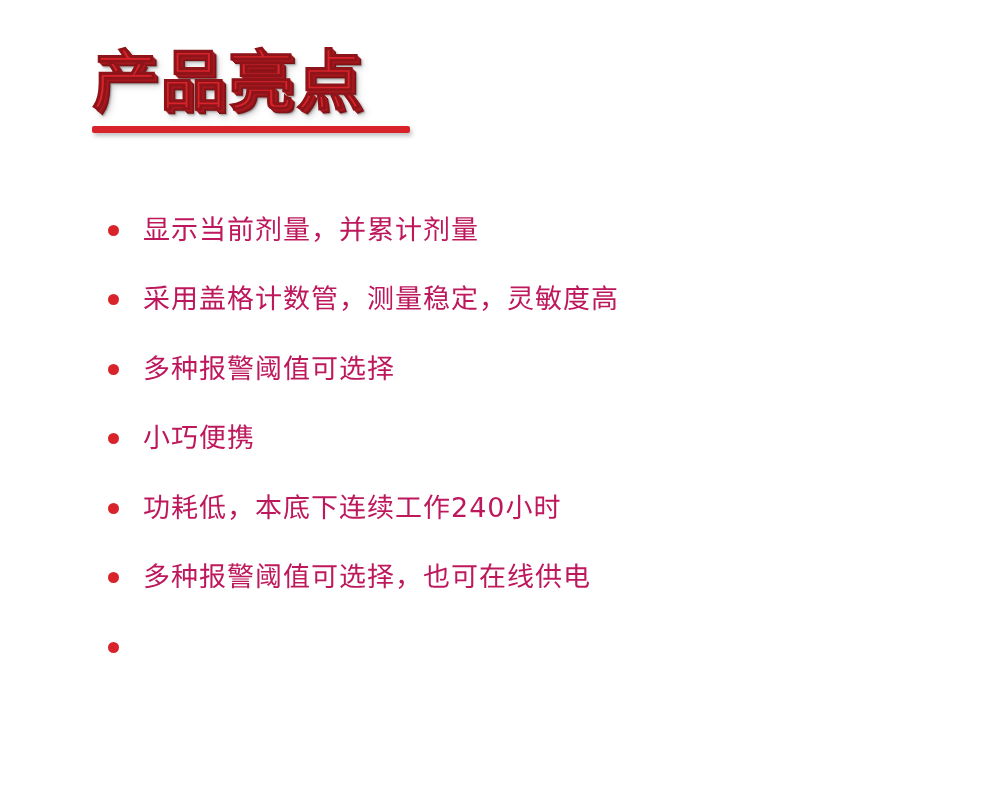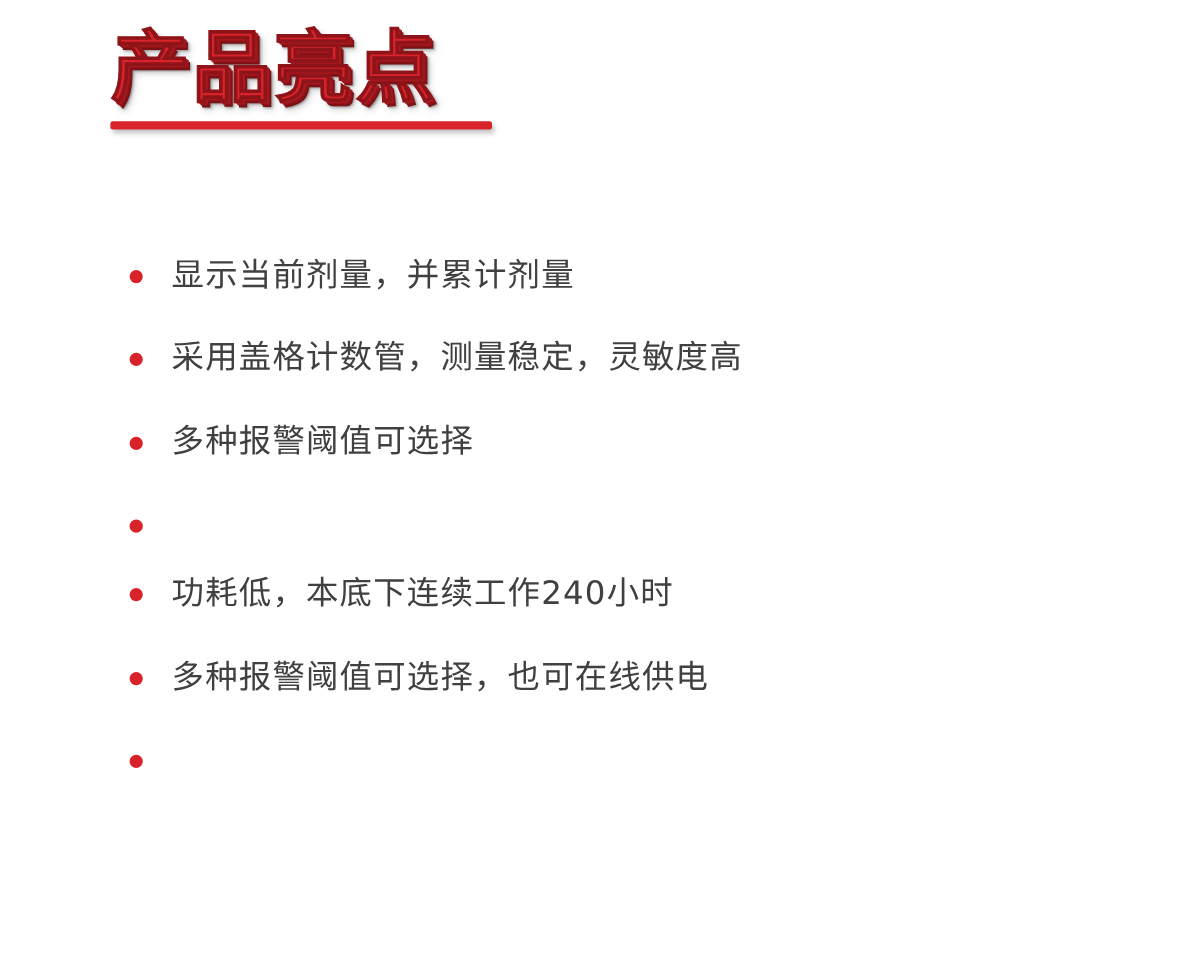--- a/index.html
+++ b/index.html
@@ -18,21 +18,21 @@
     position: relative;
     width: 1000px;
     height: 800px;
     box-sizing: border-box;
   }
 
   
   .title-block {
     position: absolute;
     left: 92px;
-    top: 22px;
+    top: 47px;
     width: 620px;
   }
 
   .slide-title {
     font-size: 66px;
     font-weight: bold;
     letter-spacing: 2px;
     line-height: 1.05;
     color: #d8232a;
     margin: 0;
@@ -80,21 +80,21 @@
     height: 11px;
     border-radius: 50%;
     background: #d8232a;
     margin-top: 13px;
     margin-right: 24px;
   }
 
   .bullet-text {
     font-size: 27px;
     line-height: 1.35;
-    color: #404040;
+    color: #be185d;
     letter-spacing: 1px;
     font-weight: 500;
   }
 </style>
 </head>
 <body>
 
 <div class="slide">
 
   <div class="title-block">
@@ -114,20 +114,21 @@
       <span class="bullet-text">采用盖格计数管，测量稳定，灵敏度高</span>
     </li>
 
     <li class="bullet-item">
       <span class="bullet-marker"></span>
       <span class="bullet-text">多种报警阈值可选择</span>
     </li>
 
     <li class="bullet-item">
       <span class="bullet-marker"></span>
+      <span class="bullet-text">小巧便携</span>
     </li>
 
     <li class="bullet-item">
       <span class="bullet-marker"></span>
       <span class="bullet-text">功耗低，本底下连续工作240小时</span>
     </li>
 
     <li class="bullet-item">
       <span class="bullet-marker"></span>
       <span class="bullet-text">多种报警阈值可选择，也可在线供电</span>

